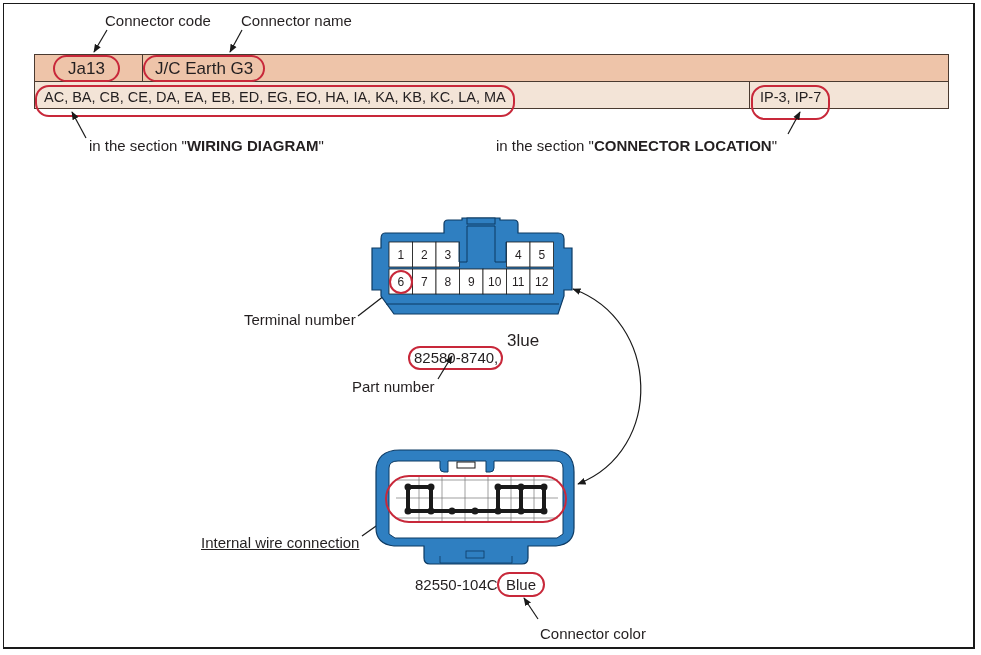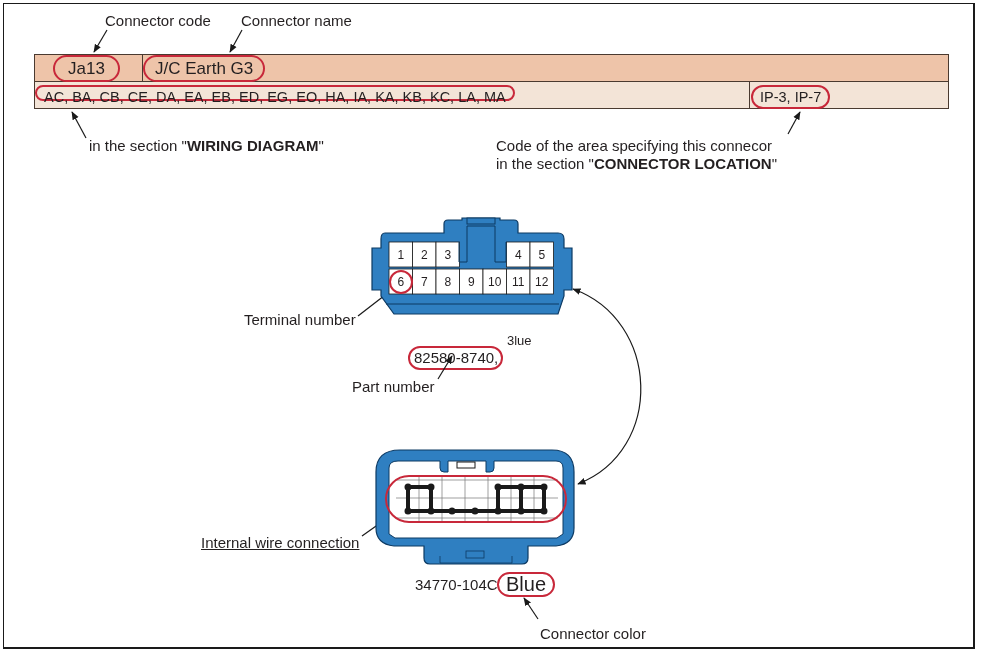--- a/index.html
+++ b/index.html
@@ -29,38 +29,37 @@
 <div class="label" style="left:105px; top:12px;">Connector code</div>
 <div class="label" style="left:241px; top:12px;">Connector name</div>
 
 <div class="row1"></div>
 <div class="row1-div"></div>
 <div class="row2"></div>
 <div class="row2-div"></div>
 
 <div class="pill big" style="left:53px; top:55px; height:27px; padding:0 13px; line-height:23px;">Ja13</div>
 <div class="pill big" style="left:143px; top:55px; height:27px; padding:0 10px; line-height:23px;text-align:right;">J/C Earth G3</div>
-<div class="pill small" style="left:35px; top:85px; height:16px;">AC, BA, CB, CE, DA, EA, EB, ED, EG, EO, HA, IA, KA, KB, KC, LA, MA</div>
-<div class="pill small" style="left:751px; top:85px; height:24px;">IP-3, IP-7</div>
+<div class="pill small" style="left:35px; top:85px; height:32px;">AC, BA, CB, CE, DA, EA, EB, ED, EG, EO, HA, IA, KA, KB, KC, LA, MA</div>
+<div class="pill small" style="left:751px; top:85px; height:35px;">IP-3, IP-7</div>
 
 <div class="label" style="left:89px; top:137px;">
   <div><span>in the section "</span><b>WIRING DIAGRAM</b><span>"</span></div>
 </div>
 <div class="label" style="left:496px; top:137px;">
-  <div>Code of the area specifying this connecor</div>
   <div><span>in the section "</span><b>CONNECTOR LOCATION</b><span>"</span></div>
 </div>
 
 <div class="label" style="left:244px; top:311px;">Terminal number</div>
 <div class="pill small" style="left:408px; top:346px; height:24px; padding:0 3px 0 4px; font-size:15px;">82580-8740,</div>
-<div class="label" style="left:507px; top:332px; font-size:13px;">3lue</div>
+<div class="label" style="left:507px; top:332px; font-size:17px;">3lue</div>
 <div class="label" style="left:352px; top:378px;text-align:right;">Part number</div>
 <div class="label" style="left:201px; top:534px;text-decoration:underline;">Internal wire connection</div>
-<div class="label" style="left:415px; top:576px; font-size:15px;">34770-104C</div>
-<div class="pill small" style="left:497px; top:572px; height:25px; padding:0 7px; font-size:20px; line-height:21px;">Blue</div>
+<div class="label" style="left:415px; top:576px; font-size:15px;">82550-104C</div>
+<div class="pill small" style="left:497px; top:572px; height:25px; padding:0 7px; font-size:15px; line-height:21px;">Blue</div>
 <div class="label" style="left:540px; top:625px;">Connector color</div>
 
 <svg class="overlay" width="981" height="655" viewBox="0 0 981 655">
   <defs>
     <marker id="ah" viewBox="0 0 10 10" refX="9" refY="5" markerWidth="7" markerHeight="7" orient="auto-start-reverse">
       <path d="M0,1 L10,5 L0,9 Z" fill="#1a1a1a"></path>
     </marker>
   </defs>
 
   <g stroke="#1a1a1a" stroke-width="1.2" fill="none">

